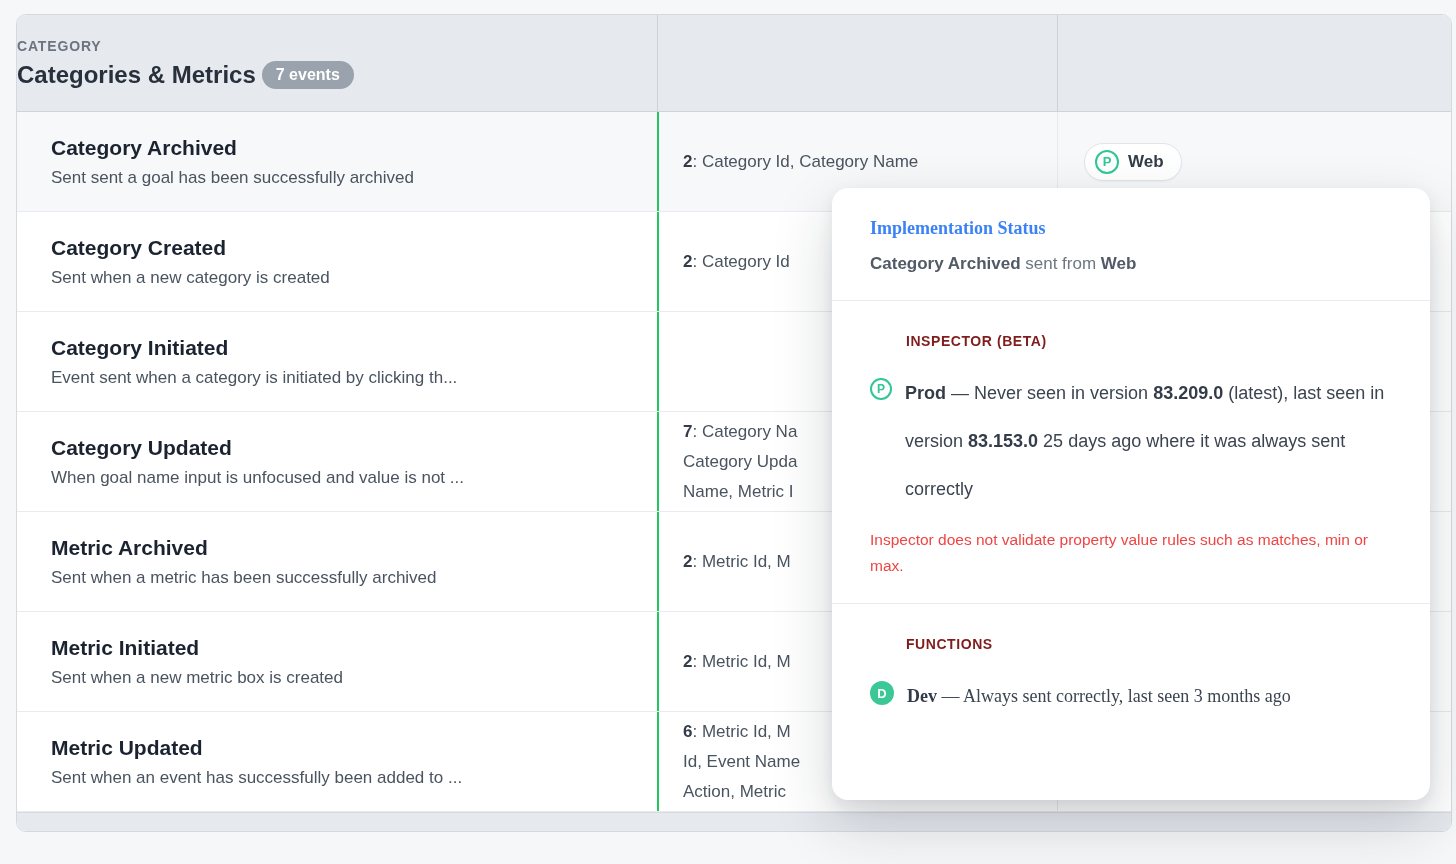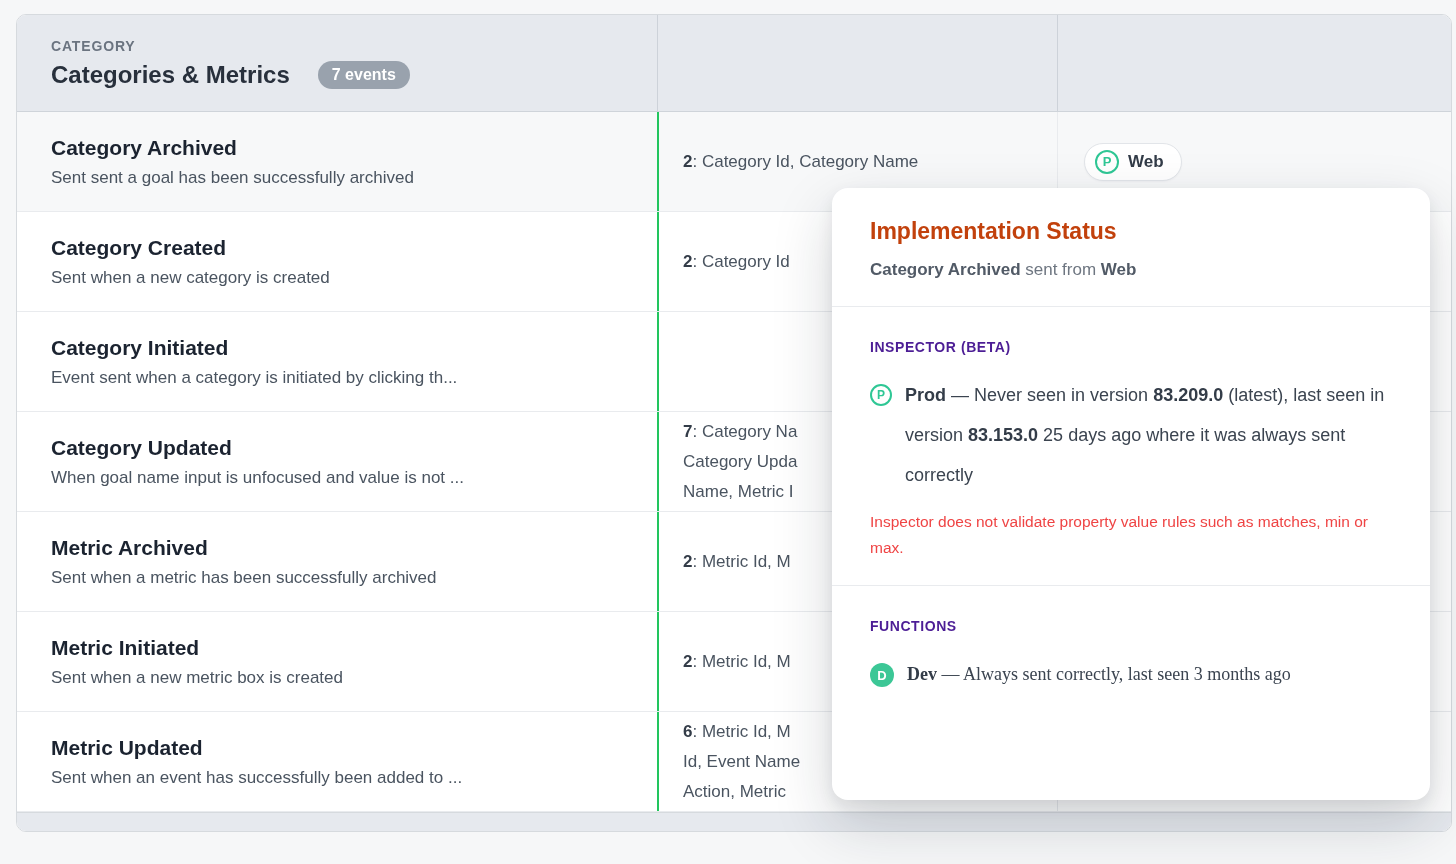--- a/index.html
+++ b/index.html
@@ -21,29 +21,29 @@
     border-radius: 10px;
     overflow: hidden;
   }
   .thead {
     display: flex;
     height: 97px;
     background: #e6e9ee;
     border-bottom: 1px solid #cfd4da;
   }
   .th { height: 100%; }
-  .th-1 { width: 640px; display: flex; flex-direction: column; justify-content: center; padding-left: 34px; }
+  .th-1 { width: 640px; display: flex; flex-direction: column; justify-content: center; }
   .th-2 { width: 400px; border-left: 1px solid #cdd2d9; }
   .th-3 { flex: 1; border-left: 1px solid #cdd2d9; }
 
   .cat-label {
     font-size: 14px; font-weight: 700; color: #6b7480;
     letter-spacing: 0.06em; margin-bottom: 7px;
   }
-  .title-row { display: flex; align-items: center; gap: 28px; }
+  .title-row { display: flex; align-items: center; gap: 6px; }
   .card-title { font-size: 24px; font-weight: 700; color: #28303c; }
   .events-badge {
     background: #99a2ad; color: #ffffff;
     font-size: 16px; font-weight: 700;
     padding: 5px 14px; border-radius: 999px;
   }
 
   .tr {
     display: flex;
     height: 100px;
@@ -91,32 +91,32 @@
   .popover {
     position: absolute;
     left: 832px; top: 188px;
     width: 598px; min-height: 612px;
     background: #ffffff;
     border-radius: 16px;
     box-shadow: 0 24px 60px rgba(22,31,44,0.18), 0 6px 16px rgba(22,31,44,0.08);
     z-index: 10;
   }
   .pop-head { padding: 30px 38px 26px 38px; }
-  .pop-title { font-size: 23px; font-weight: 600; color: #c2410c; margin-bottom: 15px; }
+  .pop-title { font-size: 18px; font-weight: 600; color: #3b82f6; margin-bottom: 15px; font-family: Liberation Serif, serif; }
   .pop-sub { font-size: 17px; color: #6e7681; }
   .pop-sub b { color: #515a66; font-weight: 700; }
   .pop-divider { border-top: 1px solid #e9ebee; }
   .pop-section { padding: 32px 38px 24px 38px; }
   .sec-head {
-    font-size: 14px; font-weight: 700; color: #4c1d95;
-    letter-spacing: 0.04em; margin-bottom: 20px;
+    font-size: 14px; font-weight: 700; color: #7f1d1d;
+    letter-spacing: 0.04em; margin-bottom: 20px; margin-left: 36px;
   }
   .env-line { display: flex; align-items: flex-start; gap: 13px; }
   .env-line .ring-icon, .env-line .fill-icon { margin-top: 9px; }
-  .env-text { font-size: 18px; color: #3b4450; line-height: 40px; max-width: 505px; }
+  .env-text { font-size: 18px; color: #3b4450; line-height: 48px; max-width: 505px; }
   .env-text b { color: #333c48; font-weight: 700; }
   .env-text.narrow { max-width: 450px; font-family: Liberation Serif, serif; }
   .note {
     margin-top: 14px;
     font-size: 15.5px; color: #ef4444; line-height: 26px;
     max-width: 520px;
   }
 </style>
 </head>
 <body>

